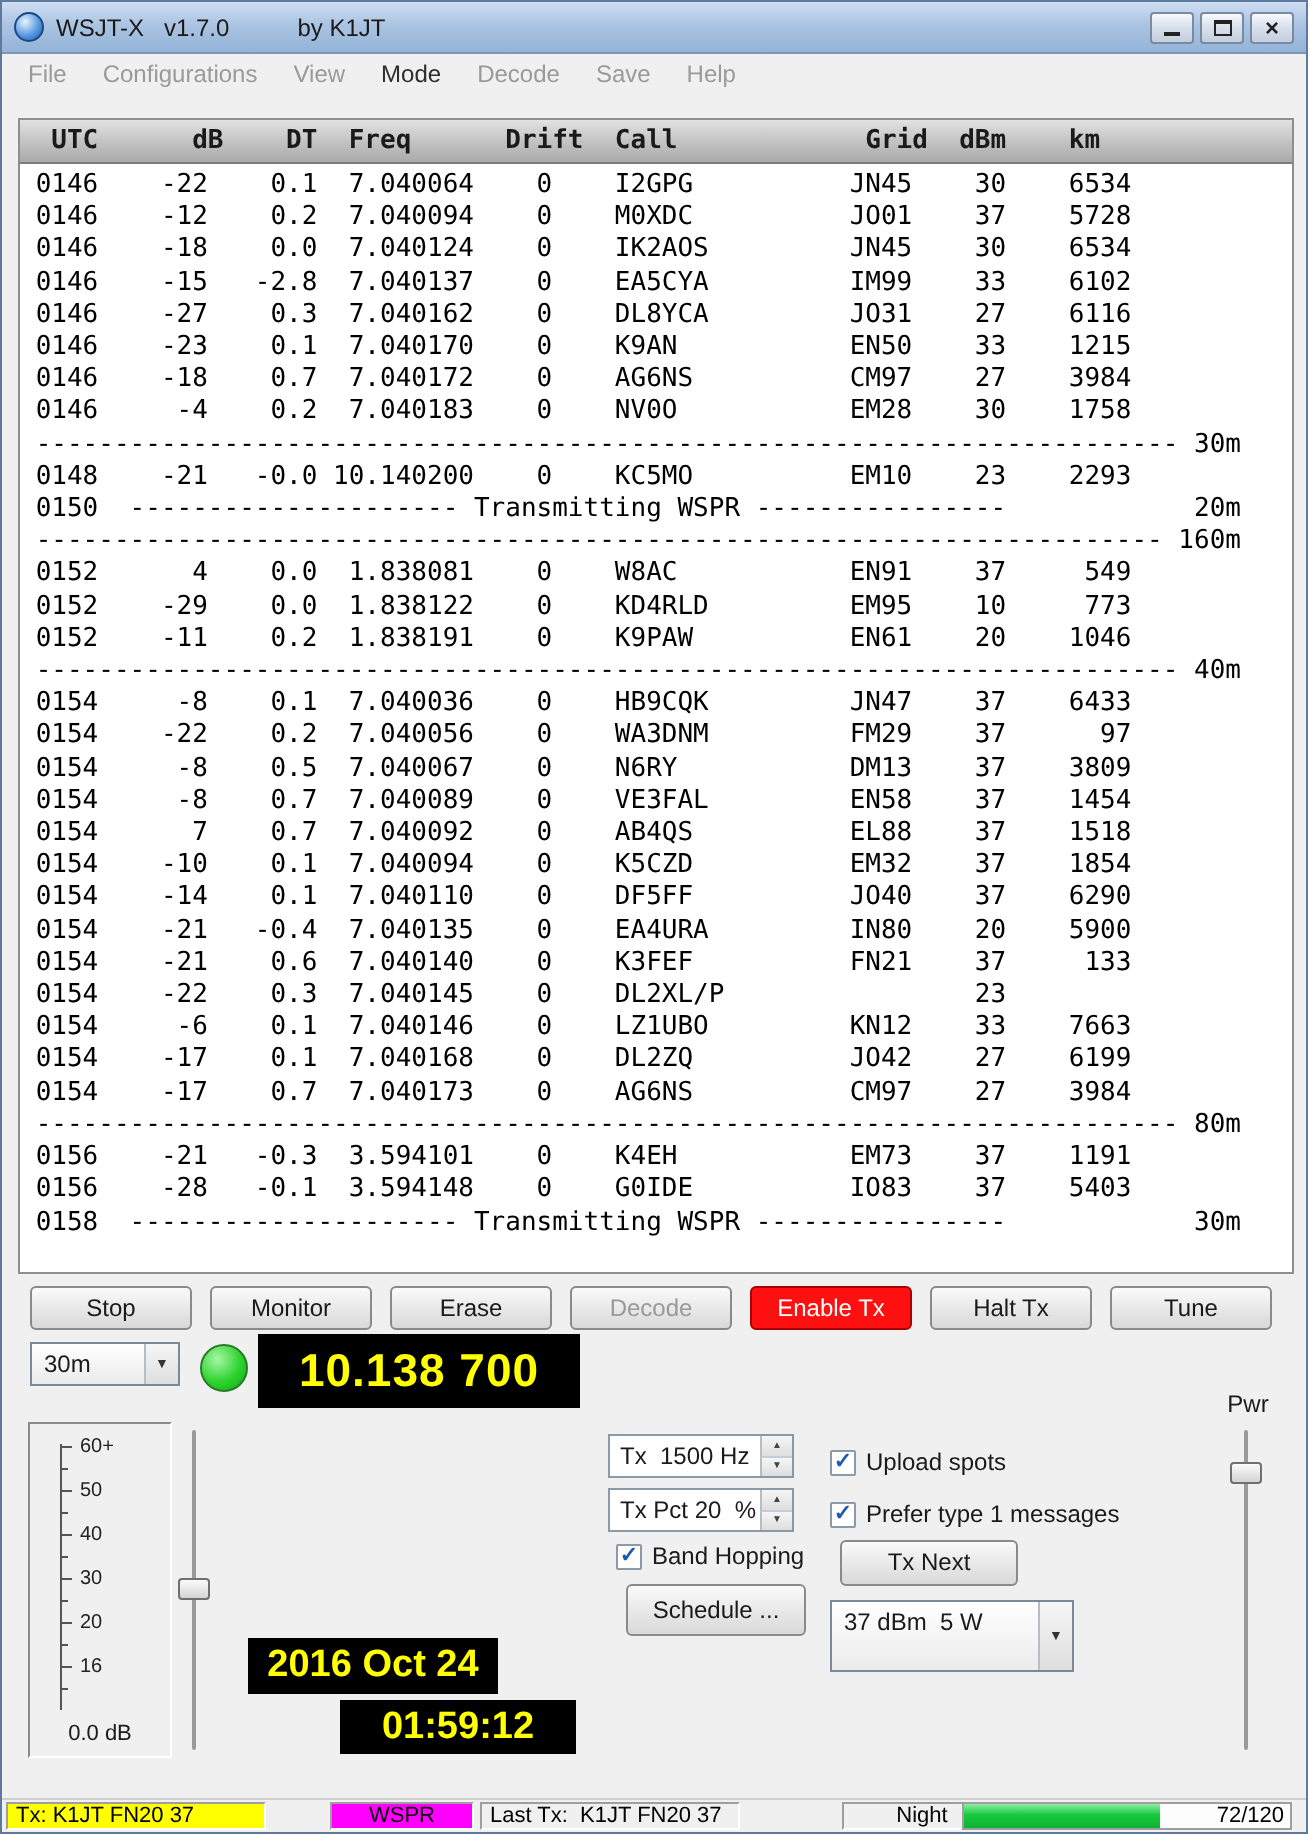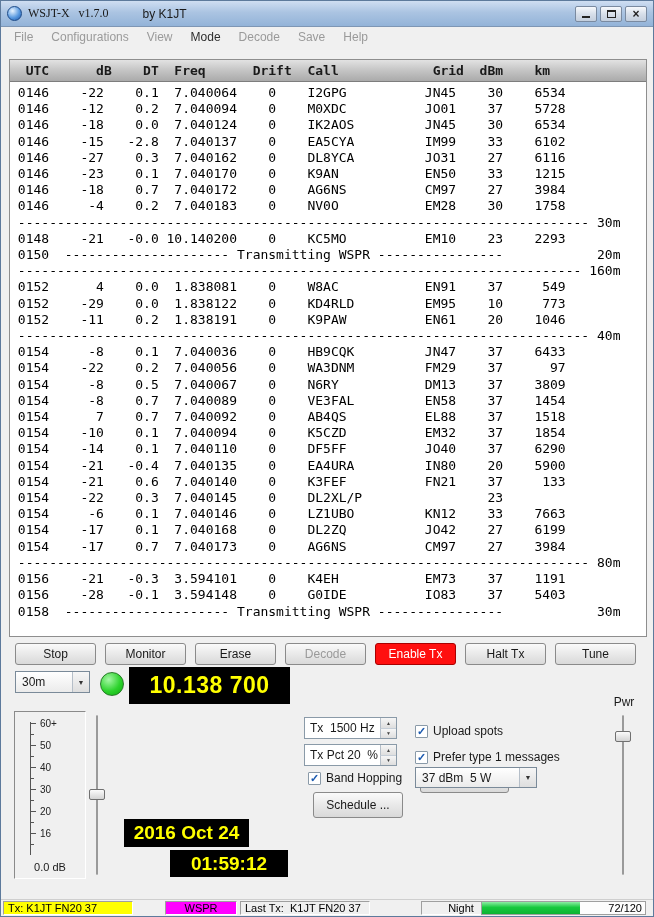--- a/index.html
+++ b/index.html
@@ -14,21 +14,21 @@
     position:absolute; left:0; top:0; right:0; height:26px;
     background:linear-gradient(#cfdef2,#abc4e2 45%,#93b3d8);
     display:flex; align-items:center; padding:0 6px; gap:6px;
     border-bottom:1px solid #7e96b4;
   }
   .app-icon {
     width:15px; height:15px; border-radius:50%;
     background:radial-gradient(circle at 35% 30%, #e8f4ff, #5a9ae0 55%, #1c56a8);
     border:1px solid #1c4a88; flex:0 0 auto;
   }
-  .title-text { font-size:12px; white-space:pre;font-family:Liberation Serif, serif; }
+  .title-text { font-size:12px; white-space:pre; }
   .title-byline { font-size:12px; white-space:pre; margin-left:28px; }
   .caption-buttons { margin-left:auto; display:flex; gap:3px; }
   .cap-btn {
     width:22px; height:16px; border:1px solid #7a8aa0; border-radius:2px;
     background:linear-gradient(#f7f9fc,#d7dfea 50%,#c3cedd);
     display:flex; align-items:center; justify-content:center;
   }
   .glyph-min { width:8px; height:2px; background:#222; margin-top:7px; }
   .glyph-max { width:9px; height:8px; border:1px solid #222; border-top-width:2px; }
   .glyph-close { font-size:12px; font-weight:bold; color:#222; line-height:1; }
@@ -311,21 +311,21 @@
     <span class="cb">✓</span>
     <span>Upload spots</span>
   </div>
   <div class="cbrow" style="left:414px; top:749px">
     <span class="cb">✓</span>
     <span>Prefer type 1 messages</span>
   </div>
 
   <div class="small-btn" style="left:312px; top:791px; width:90px; height:26px; line-height:24px">Schedule ...</div>
   <div class="small-btn" style="left:419px; top:769px; width:89px; height:23px; line-height:21px">Tx Next</div>
-  <div class="combo" style="left:414px; top:766px; width:122px; height:21px">
+  <div class="combo" style="left:414px; top:799px; width:122px; height:36px">
     <span class="combo-value" style="line-height:21px">37 dBm  5 W</span>
     <span class="combo-arrow">▼</span>
   </div>
 
   <div class="black-display date-display">2016 Oct 24</div>
   <div class="black-display time-display">01:59:12</div>
 
   <div class="statusbar">
     <span class="seg seg-tx">Tx: K1JT FN20 37</span>
     <span class="seg seg-mode">WSPR</span>

